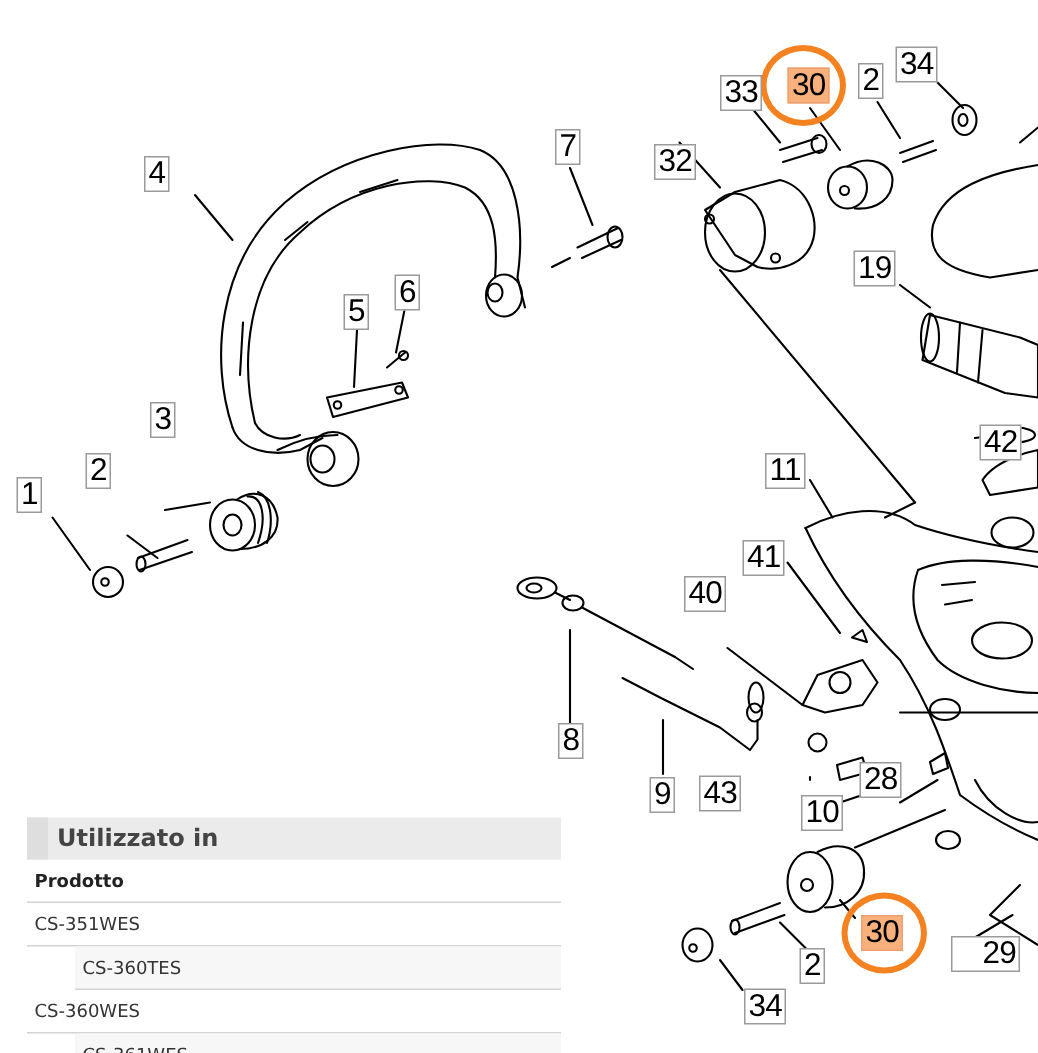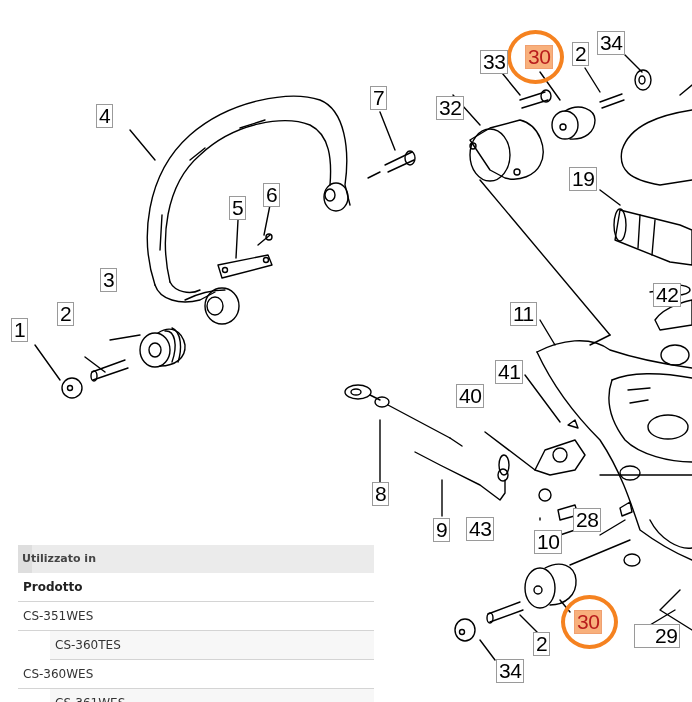--- a/index.html
+++ b/index.html
@@ -2,26 +2,26 @@
 <html><head>
   <meta charset="utf-8">
   <style>
     html, body { margin: 0; padding: 0; background: #ffffff; }
     body { width: 692px; height: 702px; position: relative; overflow: hidden;
            font-family: "Liberation Sans", sans-serif; }
     #diagram { position: absolute; left: 0; top: 0; width: 692px; height: 702px; }
     .callout { position: absolute; background: #ffffff; border: 1px solid #9a9a9a;
                font-family: "Liberation Sans", sans-serif; font-size: 21px; line-height: 22px;
                color: #000; padding: 0 2px; letter-spacing: -0.5px; }
-    .callout.hl { background: #f8b07c; color: #b91c1c; border: 1px solid #f0a070; }
+    .callout.hl { background: #f8b07c; color: #000000; border: 1px solid #f0a070; }
     .ring { position: absolute; border: 4px solid #f58220; border-radius: 50%; box-sizing: border-box; }
     #usage { position: absolute; left: 18px; top: 545px; width: 356px;
              font-family: "DejaVu Sans", sans-serif; font-size: 12px; color: #333; }
     #usage .hdr { background: #ebebeb; height: 28px; line-height: 28px; position: relative; }
-    #usage .hdr span { position: absolute; left: 4px; font-weight: bold; color: #444; font-size: 11px; }
+    #usage .hdr span { position: absolute; left: 20px; font-weight: bold; color: #444; font-size: 16px; }
     #usage .hdr .stub { position: absolute; left: 0; top: 0; width: 14px; height: 28px; background: #dedede; }
     #usage .row { height: 28px; line-height: 28px; border-bottom: 1px solid #d4d4d4; padding-left: 5px; }
     #usage .row.head { font-weight: bold; color: #222; }
     #usage .row.alt { background: #f7f7f7; margin-left: 32px; }
   </style>
 </head>
 <body>
 
 <svg id="diagram" viewBox="0 0 692 702" xmlns="http://www.w3.org/2000/svg">
   <g fill="none" stroke="#000" stroke-width="1.4" stroke-linecap="round" stroke-linejoin="round">

